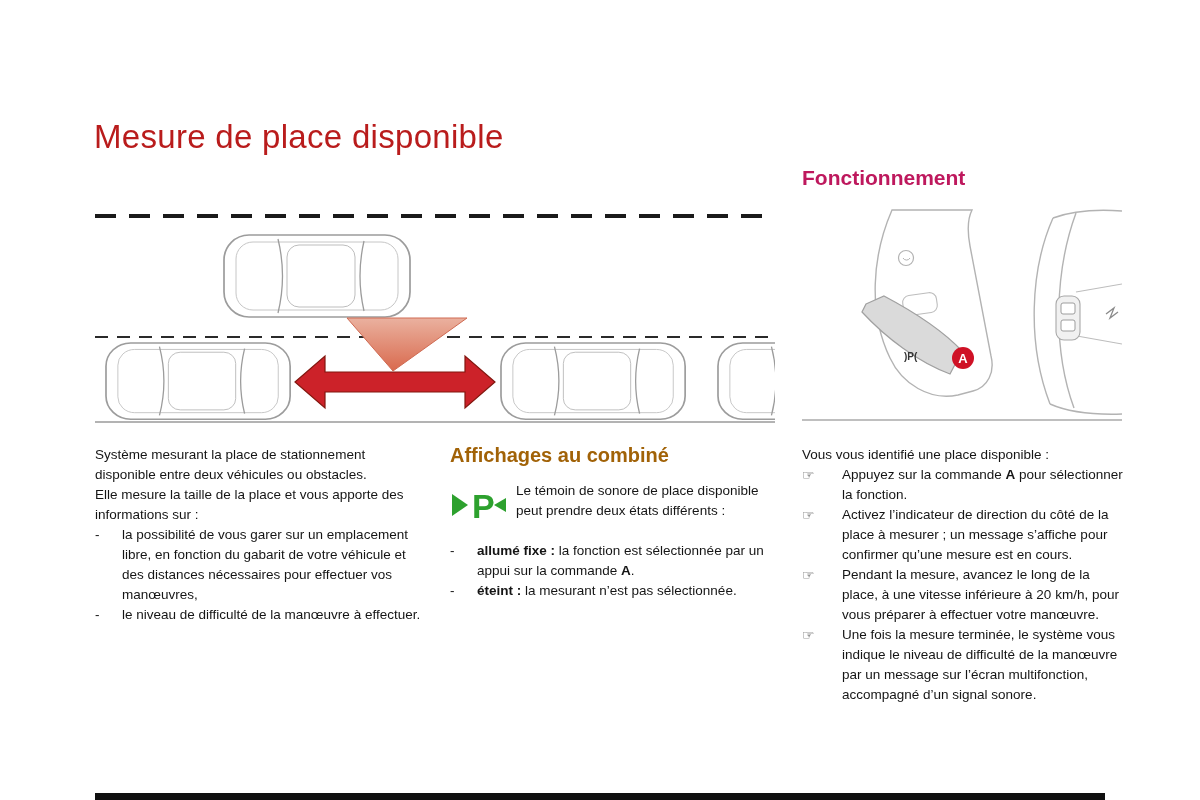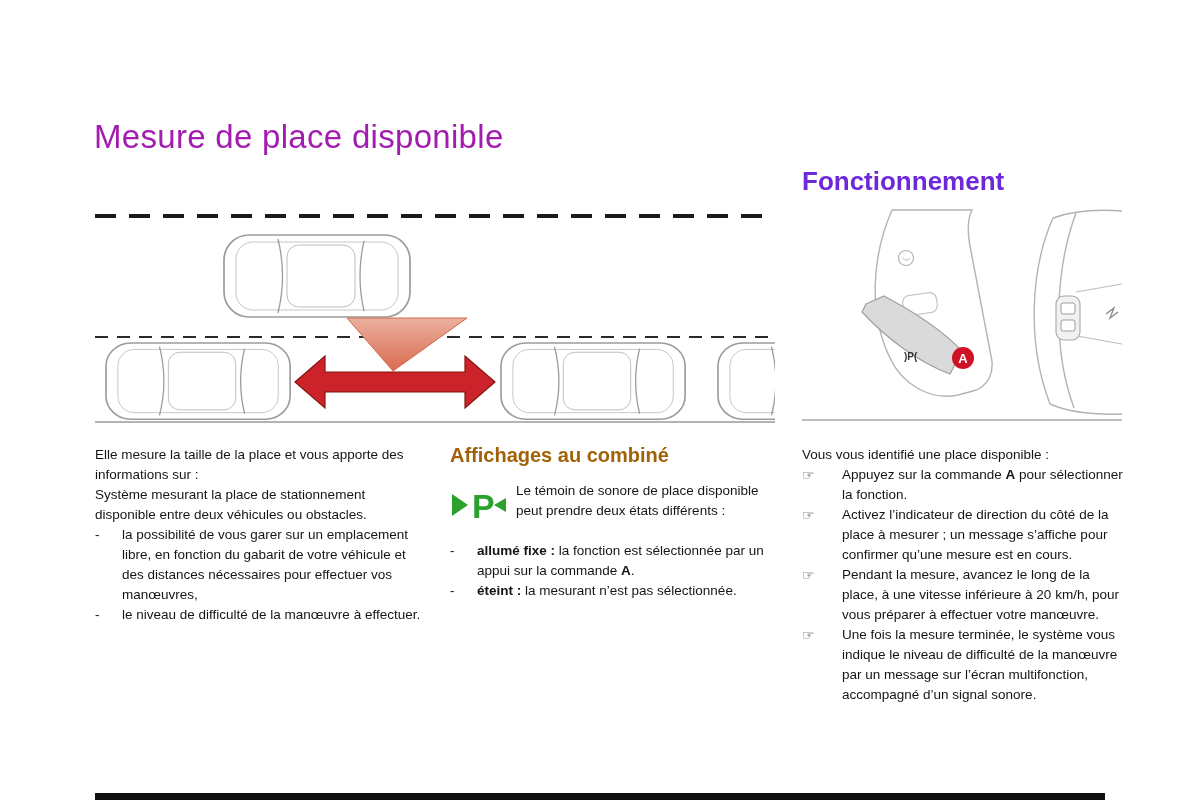--- a/index.html
+++ b/index.html
@@ -1,24 +1,24 @@
 <!DOCTYPE html>
 <html><head>
 <meta charset="utf-8">
 <style>
   * { margin:0; padding:0; box-sizing:border-box; }
   html,body { width:1200px; height:800px; background:#ffffff;
               font-family:"Liberation Sans", sans-serif; color:#151515; }
   .page { position:relative; width:1200px; height:800px; background:#fff; overflow:hidden; }
 
   .page-title { position:absolute; left:94px; top:118px; font-size:33px;
-                font-weight:400; color:#a21caf; letter-spacing:.3px; }
+                font-weight:400; color:#b91c1c; letter-spacing:.3px; }
 
-  .fonct-heading { position:absolute; left:802px; top:166px; font-size:26px;
-                   font-weight:700; color:#6d28d9; }
+  .fonct-heading { position:absolute; left:802px; top:166px; font-size:21px;
+                   font-weight:700; color:#be185d; }
 
   .road-illus   { position:absolute; left:95px;  top:210px; width:680px; height:224px; }
   .column-illus { position:absolute; left:800px; top:208px; width:322px; height:224px; }
 
   .col { position:absolute; top:445px; font-size:13.5px; line-height:20px; color:#151515; }
   .col-left  { left:95px;  width:330px; }
   .col-mid   { left:450px; width:326px; }
   .col-right { left:802px; width:324px; }
 
   p { margin:0; }
@@ -110,22 +110,22 @@
       <path d="M276 84 L 322 76" fill="none" stroke="#bdbdbd" stroke-width="1.2"></path>
       <path d="M277 128 L 322 136" fill="none" stroke="#bdbdbd" stroke-width="1.2"></path>
       <rect x="256" y="88" width="24" height="44" rx="8" fill="#f1f1f1" stroke="#a8a8a8" stroke-width="1.1"></rect>
       <rect x="261" y="95" width="14" height="11" rx="2" fill="#ffffff" stroke="#9d9d9d" stroke-width="1"></rect>
       <rect x="261" y="112" width="14" height="11" rx="2" fill="#ffffff" stroke="#9d9d9d" stroke-width="1"></rect>
       <polyline points="306,106 314,100 310,110 318,104" fill="none" stroke="#8a8a8a" stroke-width="1.3"></polyline>
     </svg>
   </div>
 
   <div class="col col-left">
+    <p>Système mesurant la place de stationnement disponible entre deux véhicules ou obstacles.</p>
     <p>Elle mesure la taille de la place et vous apporte des informations sur :</p>
-    <p>Système mesurant la place de stationnement disponible entre deux véhicules ou obstacles.</p>
 
     <div class="bullet">
       <span class="marker">-</span>
       <span class="btxt">la possibilité de vous garer sur un emplacement libre, en fonction du gabarit de votre véhicule et des distances nécessaires pour effectuer vos manœuvres,</span>
     </div>
     <div class="bullet">
       <span class="marker">-</span>
       <span class="btxt">le niveau de difficulté de la manœuvre à effectuer.</span>
     </div>
 

